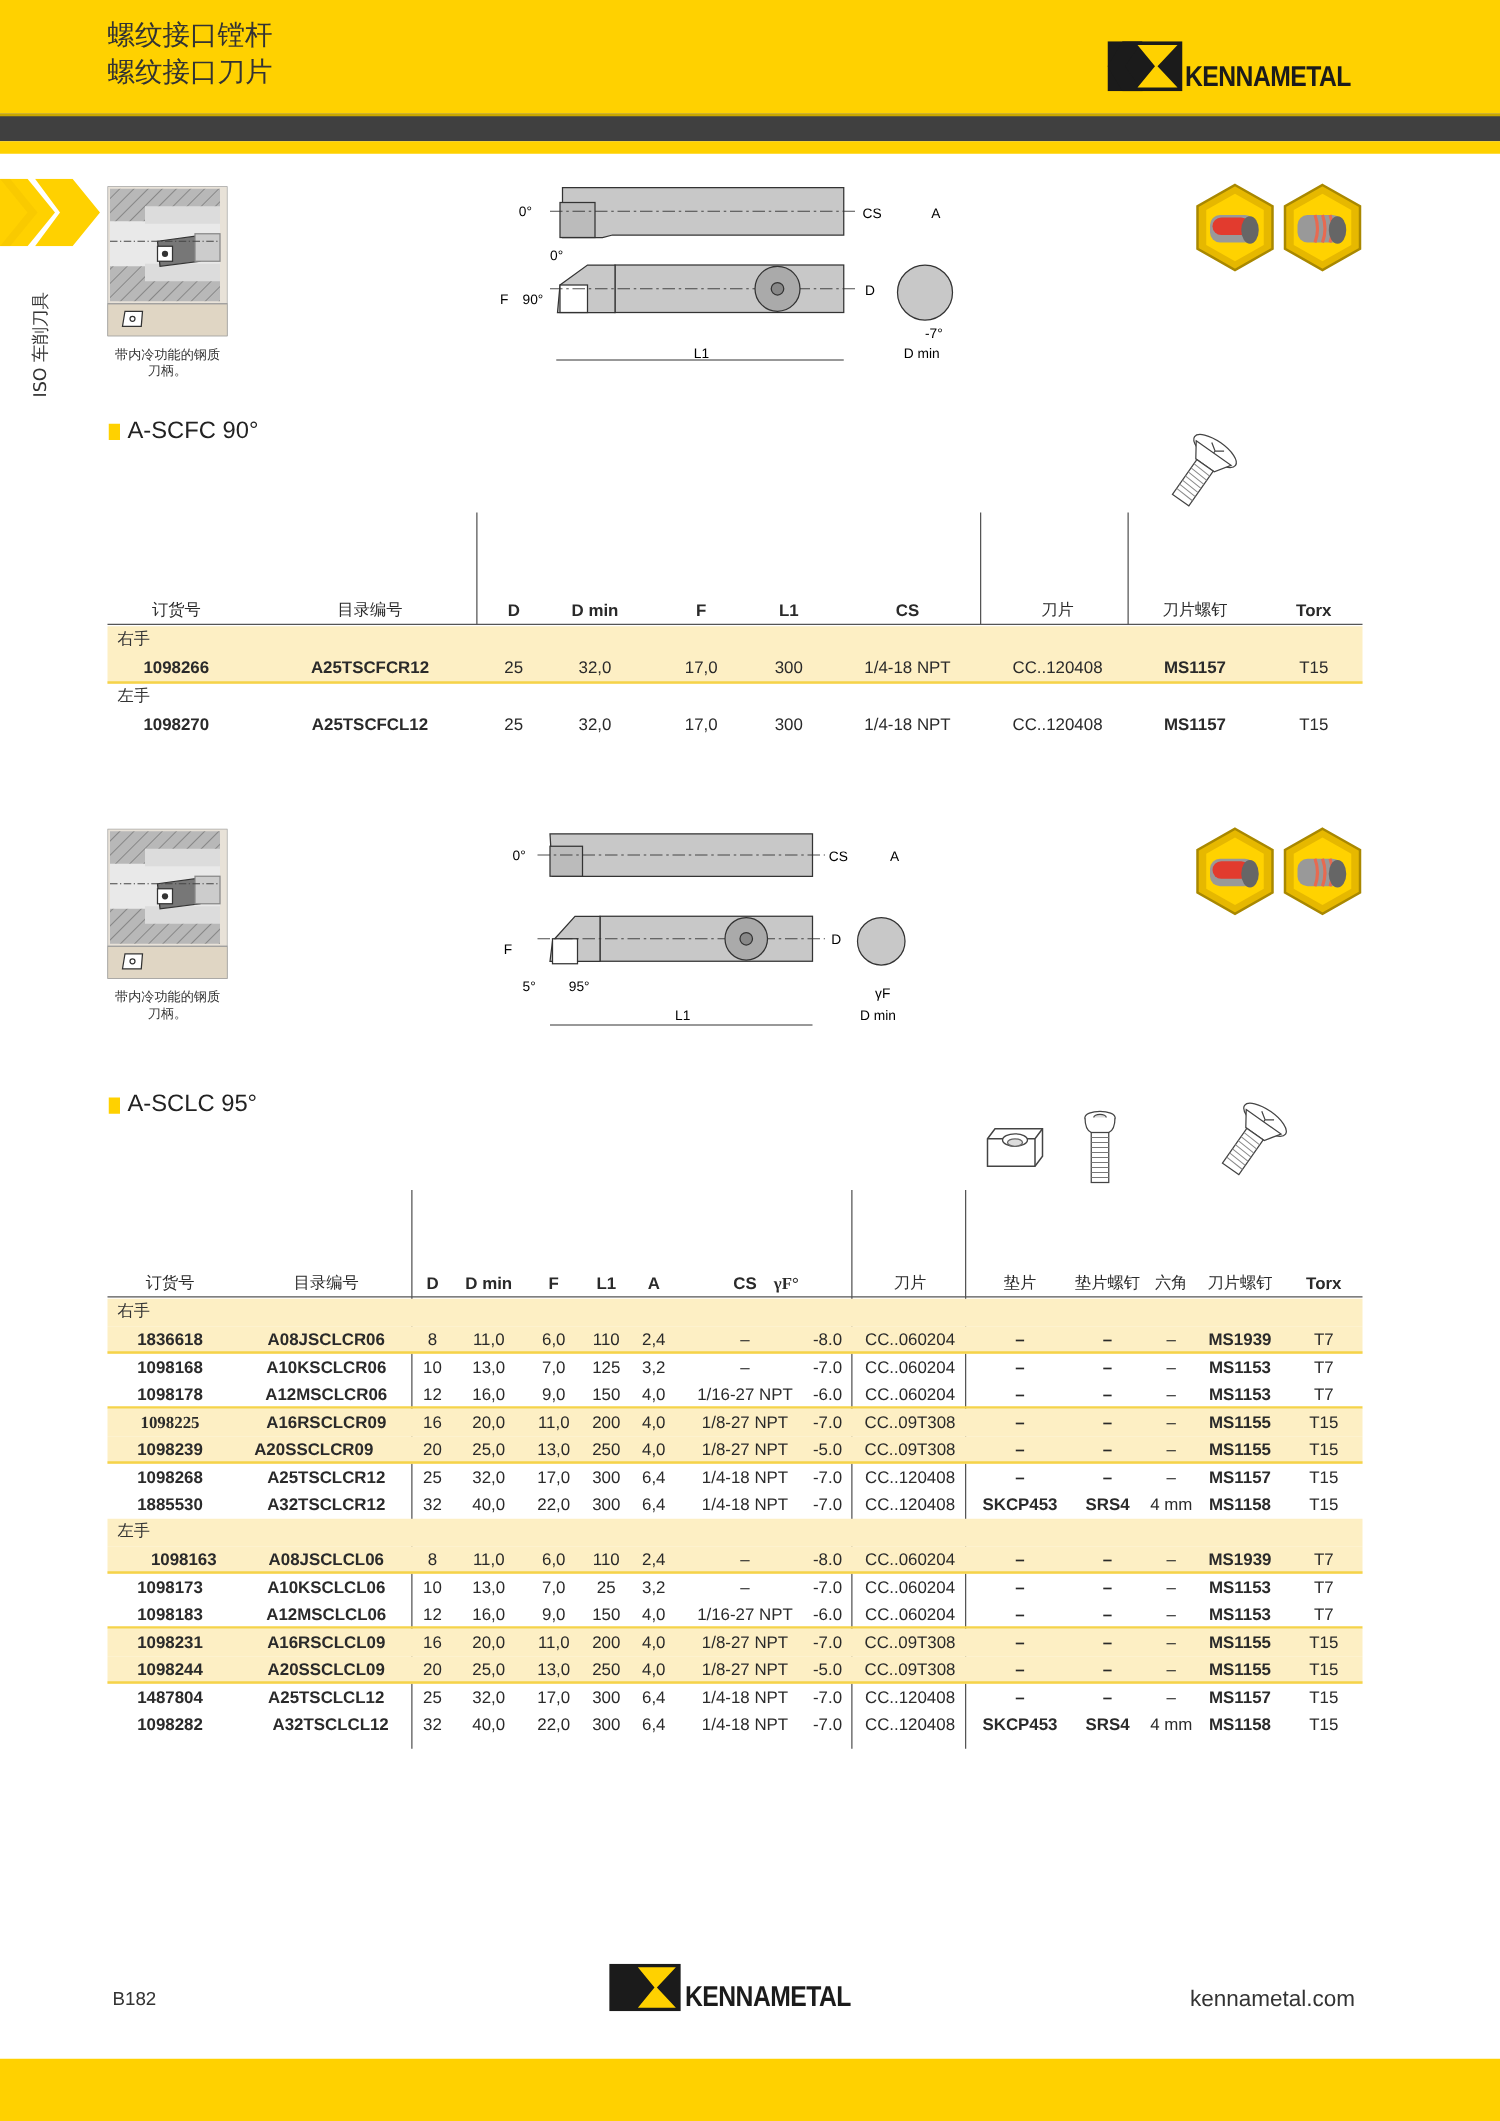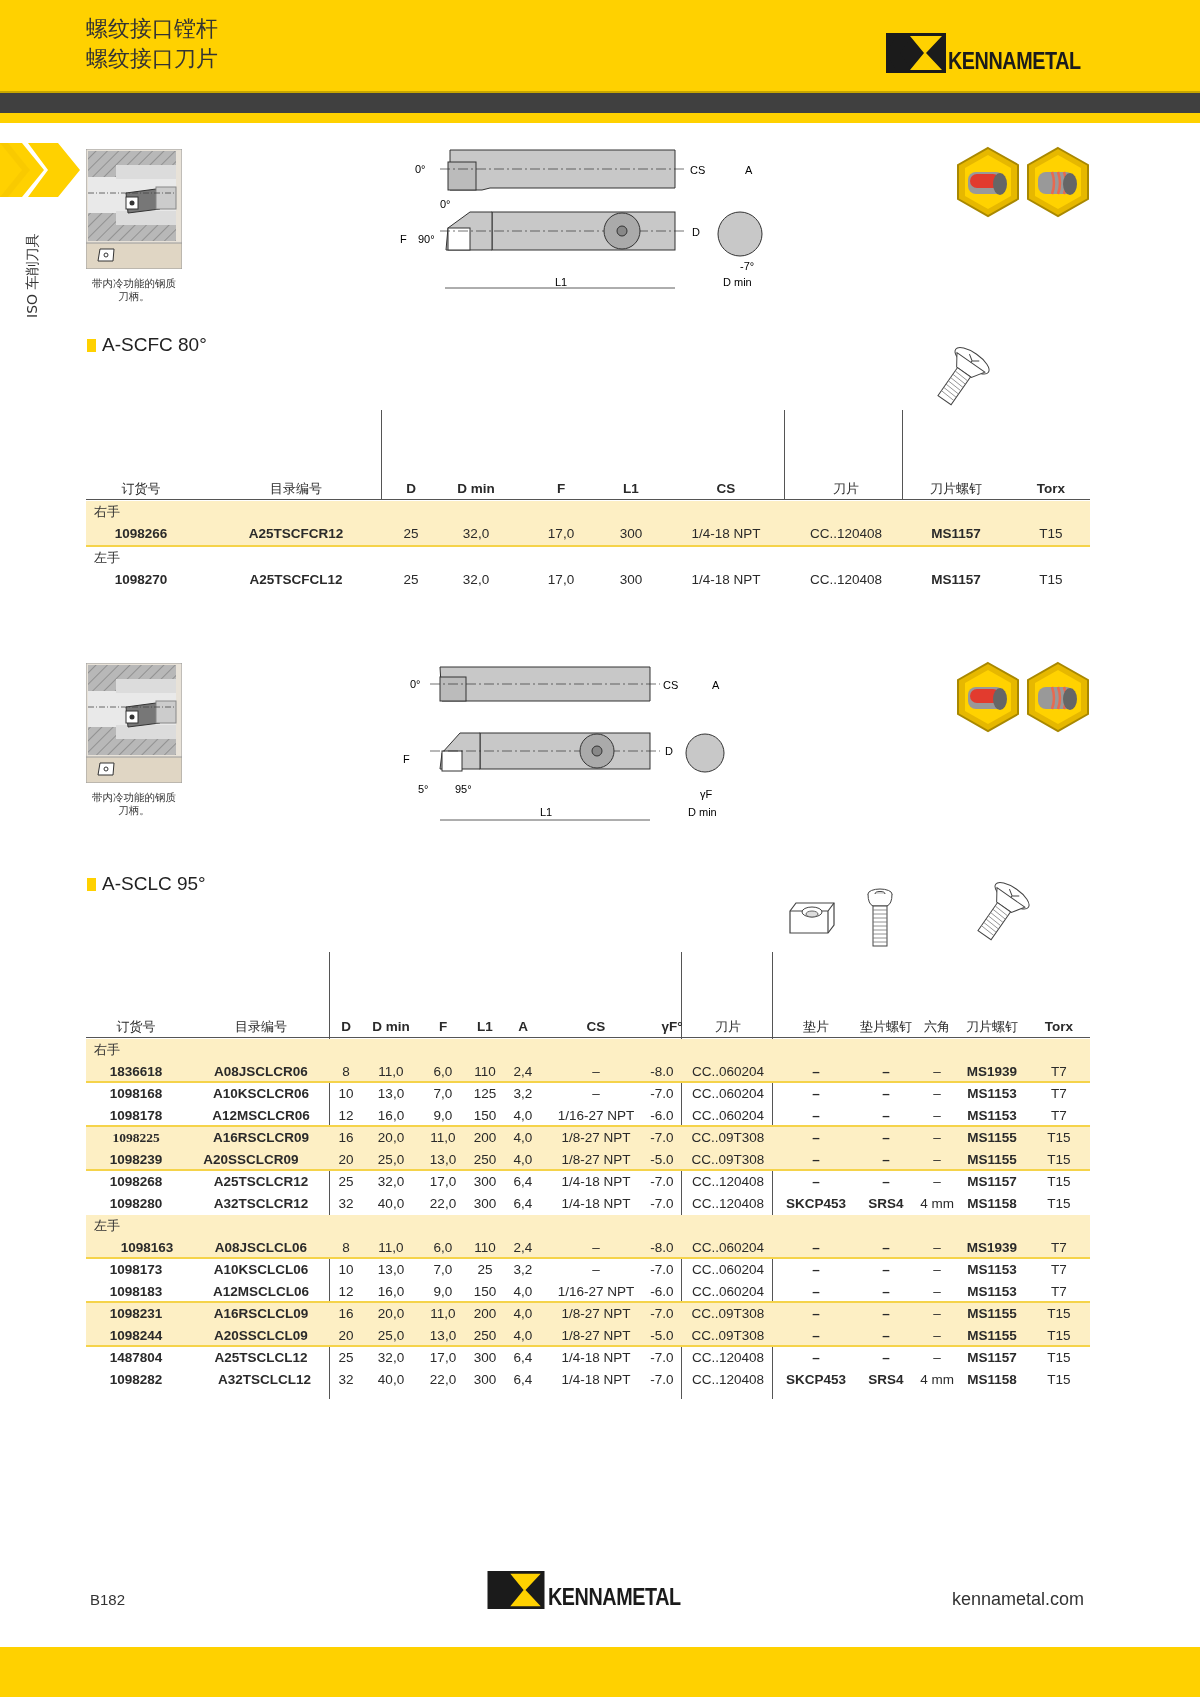--- a/index.html
+++ b/index.html
@@ -139,21 +139,21 @@
     <polygon points="32,2 62,19 62,53 32,70 2,53 2,19" fill="#e6b800" stroke="#a98800" stroke-width="2"></polygon>
     <polygon points="32,9 55,22 55,50 32,63 9,50 9,22" fill="#ffd200"></polygon>
     <rect x="12" y="26" width="36" height="22" rx="8" fill="#999"></rect>
     <path d="M26,26 Q30,37 26,48 M32,26 Q36,37 32,48 M38,26 Q42,37 38,48" stroke="#e86a50" stroke-width="2.5" fill="none"></path>
     <ellipse cx="44" cy="38" rx="7" ry="11" fill="#666"></ellipse>
   </svg>
 </div>
 
 <div class="section-title" style="top:334px;">
   <span class="sq"></span>
-  <span>A-SCFC 80°</span>
+  <span>A-SCFC 90°</span>
 </div>
 
 <svg style="position:absolute; left:925px; top:345px;" width="70" height="66" viewBox="0 0 70 66">
   <g transform="rotate(35 35 33)">
     <ellipse cx="35" cy="12" rx="20" ry="8" fill="#fff" stroke="#444"></ellipse>
     <path d="M29,8 L35,12 L41,8 M35,12 L35,18" stroke="#444" fill="none"></path>
     <polygon points="18,14 52,14 44,26 26,26" fill="#fff" stroke="#444"></polygon>
     <rect x="27" y="26" width="16" height="34" fill="#fff" stroke="#444"></rect>
     <g stroke="#888" stroke-width="0.8">
       <line x1="27" y1="30" x2="43" y2="31"></line>
@@ -342,21 +342,21 @@
 
   <div class="row" style="position:absolute; top:64px; width:1004px; border-bottom:1px solid #555;">
     <span class="cell hd cn" style="left:20px; width:60px;">订货号</span>
     <span class="cell hd cn" style="left:135px; width:80px;">目录编号</span>
     <span class="cell hd" style="left:248px; width:24px;">D</span>
     <span class="cell hd" style="left:280px; width:50px;">D min</span>
     <span class="cell hd" style="left:342px; width:30px;">F</span>
     <span class="cell hd" style="left:384px; width:30px;">L1</span>
     <span class="cell hd" style="left:422px; width:30px;">A</span>
     <span class="cell hd" style="left:460px; width:100px;">CS</span>
-    <span class="cell hd" style="left:568px; width:36px;">γF°</span>
+    <span class="cell hd" style="left:525px; width:36px;font-family:Liberation Serif, serif;">γF°</span>
     <span class="cell hd cn" style="left:600px; width:84px;">刀片</span>
     <span class="cell hd cn" style="left:688px; width:84px;">垫片</span>
     <span class="cell hd cn" style="left:762px; width:76px;">垫片螺钉</span>
     <span class="cell hd cn" style="left:826px; width:50px;">六角</span>
     <span class="cell hd cn" style="left:866px; width:80px;">刀片螺钉</span>
     <span class="cell hd" style="left:948px; width:50px;">Torx</span>
   </div>
 
   <div id="t2body" style="position:absolute; top:87px; width:1004px;">
       <div class="grp" style="background: rgb(253, 239, 196);">右手</div>
@@ -456,21 +456,21 @@
         <span class="cell " style="left: 460px; width: 100px;">1/4-18 NPT</span>
         <span class="cell " style="left: 558px; width: 36px;">-7.0</span>
         <span class="cell " style="left: 600px; width: 84px;">CC..120408</span>
         <span class="cell b" style="left: 688px; width: 84px;">–</span>
         <span class="cell b" style="left: 762px; width: 76px;">–</span>
         <span class="cell " style="left: 826px; width: 50px;">–</span>
         <span class="cell b" style="left: 866px; width: 80px;">MS1157</span>
         <span class="cell " style="left: 948px; width: 50px;">T15</span>
       </div>
       <div class="row">
-        <span class="cell b" style="left: 20px; width: 60px;">1098280</span>
+        <span class="cell b" style="left: 20px; width: 60px;">1885530</span>
         <span class="cell b" style="left: 125px; width: 100px;">A32TSCLCR12</span>
         <span class="cell " style="left: 248px; width: 24px;">32</span>
         <span class="cell " style="left: 280px; width: 50px;">40,0</span>
         <span class="cell " style="left: 342px; width: 30px;">22,0</span>
         <span class="cell " style="left: 384px; width: 30px;">300</span>
         <span class="cell " style="left: 422px; width: 30px;">6,4</span>
         <span class="cell " style="left: 460px; width: 100px;">1/4-18 NPT</span>
         <span class="cell " style="left: 558px; width: 36px;">-7.0</span>
         <span class="cell " style="left: 600px; width: 84px;">CC..120408</span>
         <span class="cell b" style="left: 688px; width: 84px;">SKCP453</span>

